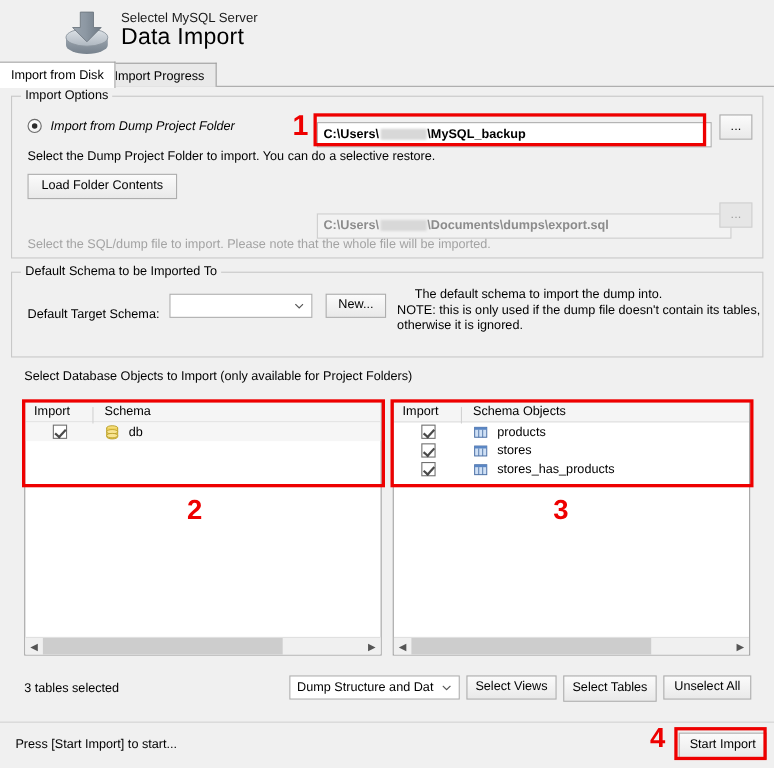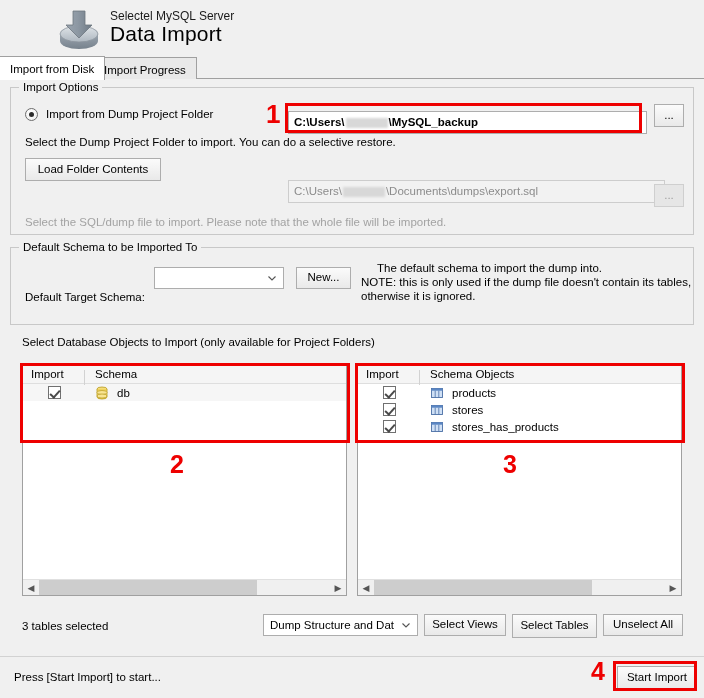--- a/index.html
+++ b/index.html
@@ -91,21 +91,21 @@
     font-size: 11.5px;
     color: #000;
   }
 
   #grp-import  { left: 10px; top: 8px;   width: 684px; height: 148px; }
   #grp-schema  { left: 10px; top: 168px; width: 684px; height: 78px;  }
   #grp-objects { left: 10px; top: 258px; width: 684px; height: 283px; border: none; }
   #grp-objects > .group-title { top: 0; left: 8px; }
 
   
-  .radio-row { position: absolute; display: flex; align-items: flex-start; }
+  .radio-row { position: absolute; display: flex; align-items: center; font-style: italic; }
   .radio {
     width: 13px; height: 13px; border-radius: 50%;
     border: 1px solid #6d6d6d;
     background: radial-gradient(circle at 40% 35%, #ffffff 0%, #f2f2f2 70%, #e2e2e2 100%);
     position: relative; flex: none;
   }
   .radio.checked::after {
     content: ""; position: absolute;
     left: 3px; top: 3px; width: 5px; height: 5px;
     border-radius: 50%; background: #2b2b2b;
@@ -332,35 +332,35 @@
         <span>...</span>
       </div>
 
       <div class="hint" style="left:14px; top:48px;">Select the Dump Project Folder to import. You can do a selective restore.</div>
 
       <div class="btn" style="left:14px; top:70px; width:136px; height:23px;">
         <span>Load Folder Contents</span>
       </div>
 
 
-      <div class="tinput disabled" style="left:277px; top:92px; width:377px; height:23px;">
+      <div class="tinput disabled" style="left:277px; top:106px; width:377px; height:23px;font-weight:bold;">
         <span>C:\Users\</span><span class="redact"></span><span>\Documents\dumps\export.sql</span>
       </div>
 
       <div class="btn disabled" style="left:643px; top:96px; width:30px; height:23px;">
         <span>...</span>
       </div>
 
       <div class="hint dim" style="left:14px; top:128px;">Select the SQL/dump file to import. Please note that the whole file will be imported.</div>
     </div>
 
     <div class="group" id="grp-schema">
       <div class="group-title">Default Schema to be Imported To</div>
 
-      <div class="bottombar-label" style="left:14px; top:43px;">Default Target Schema:</div>
+      <div class="bottombar-label" style="left:14px; top:32px;">Default Target Schema:</div>
 
       <div class="combo" style="left:143px; top:19px; width:130px; height:22px;">
         <span></span>
         <span class="chev">
           <svg width="8" height="5" viewBox="0 0 8 5">
               <path d="M0.5 0.5 L4 4 L7.5 0.5" fill="none" stroke="#555" stroke-width="1.1"></path>
             </svg>
         </span>
       </div>
 

